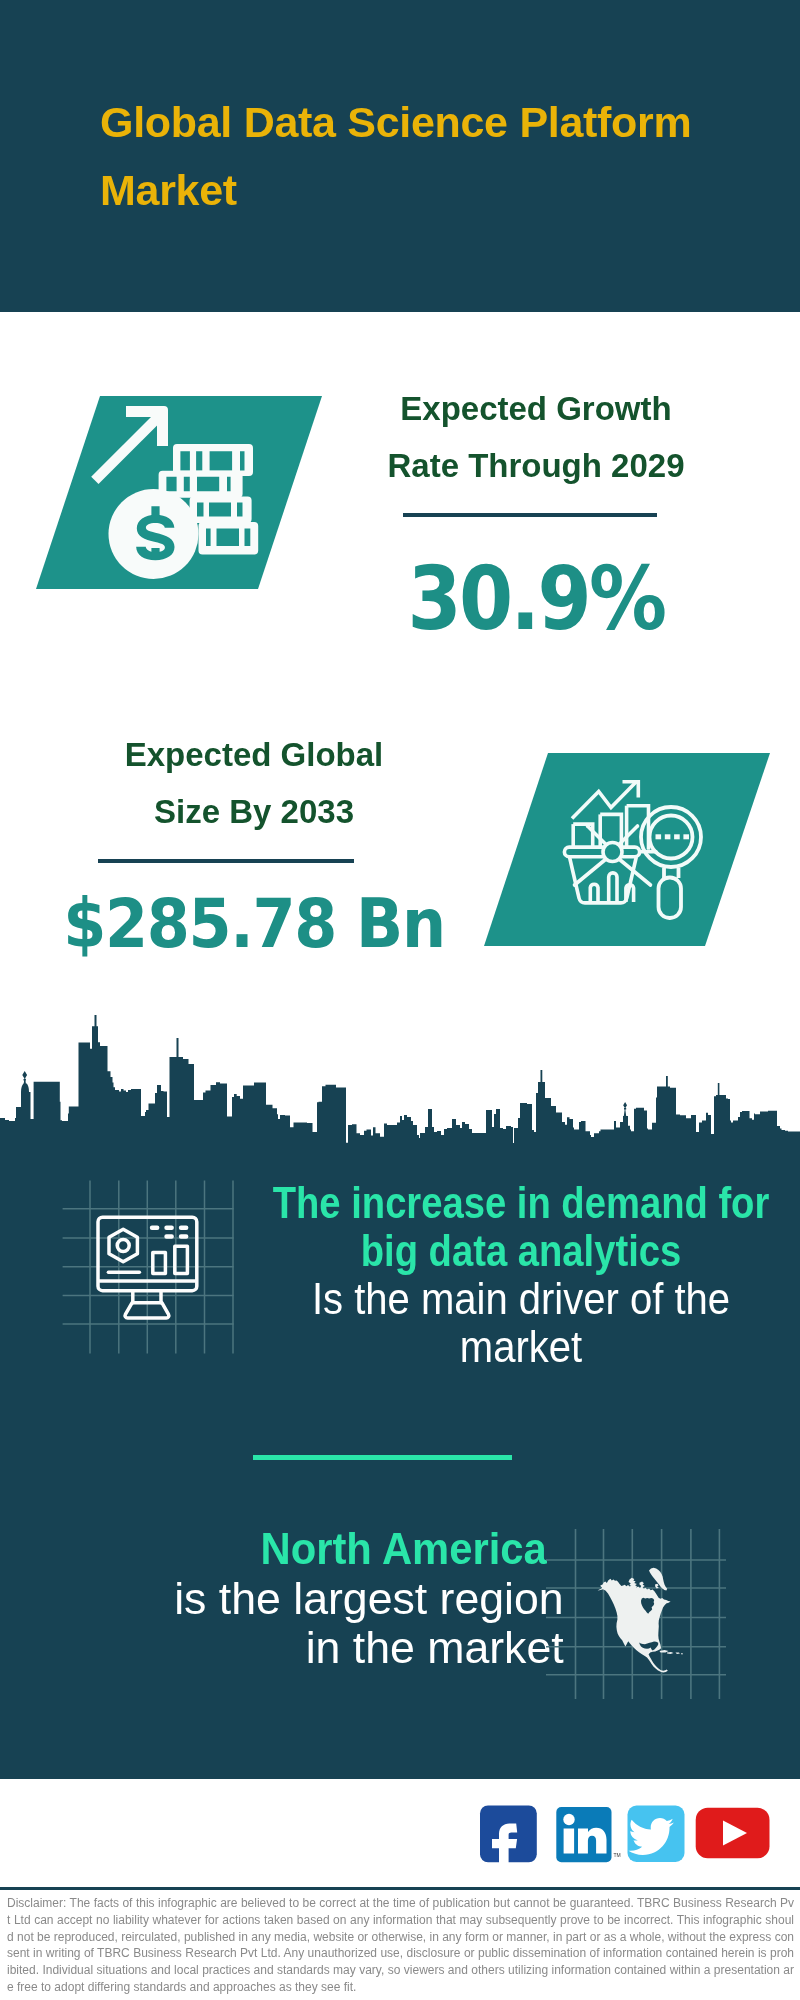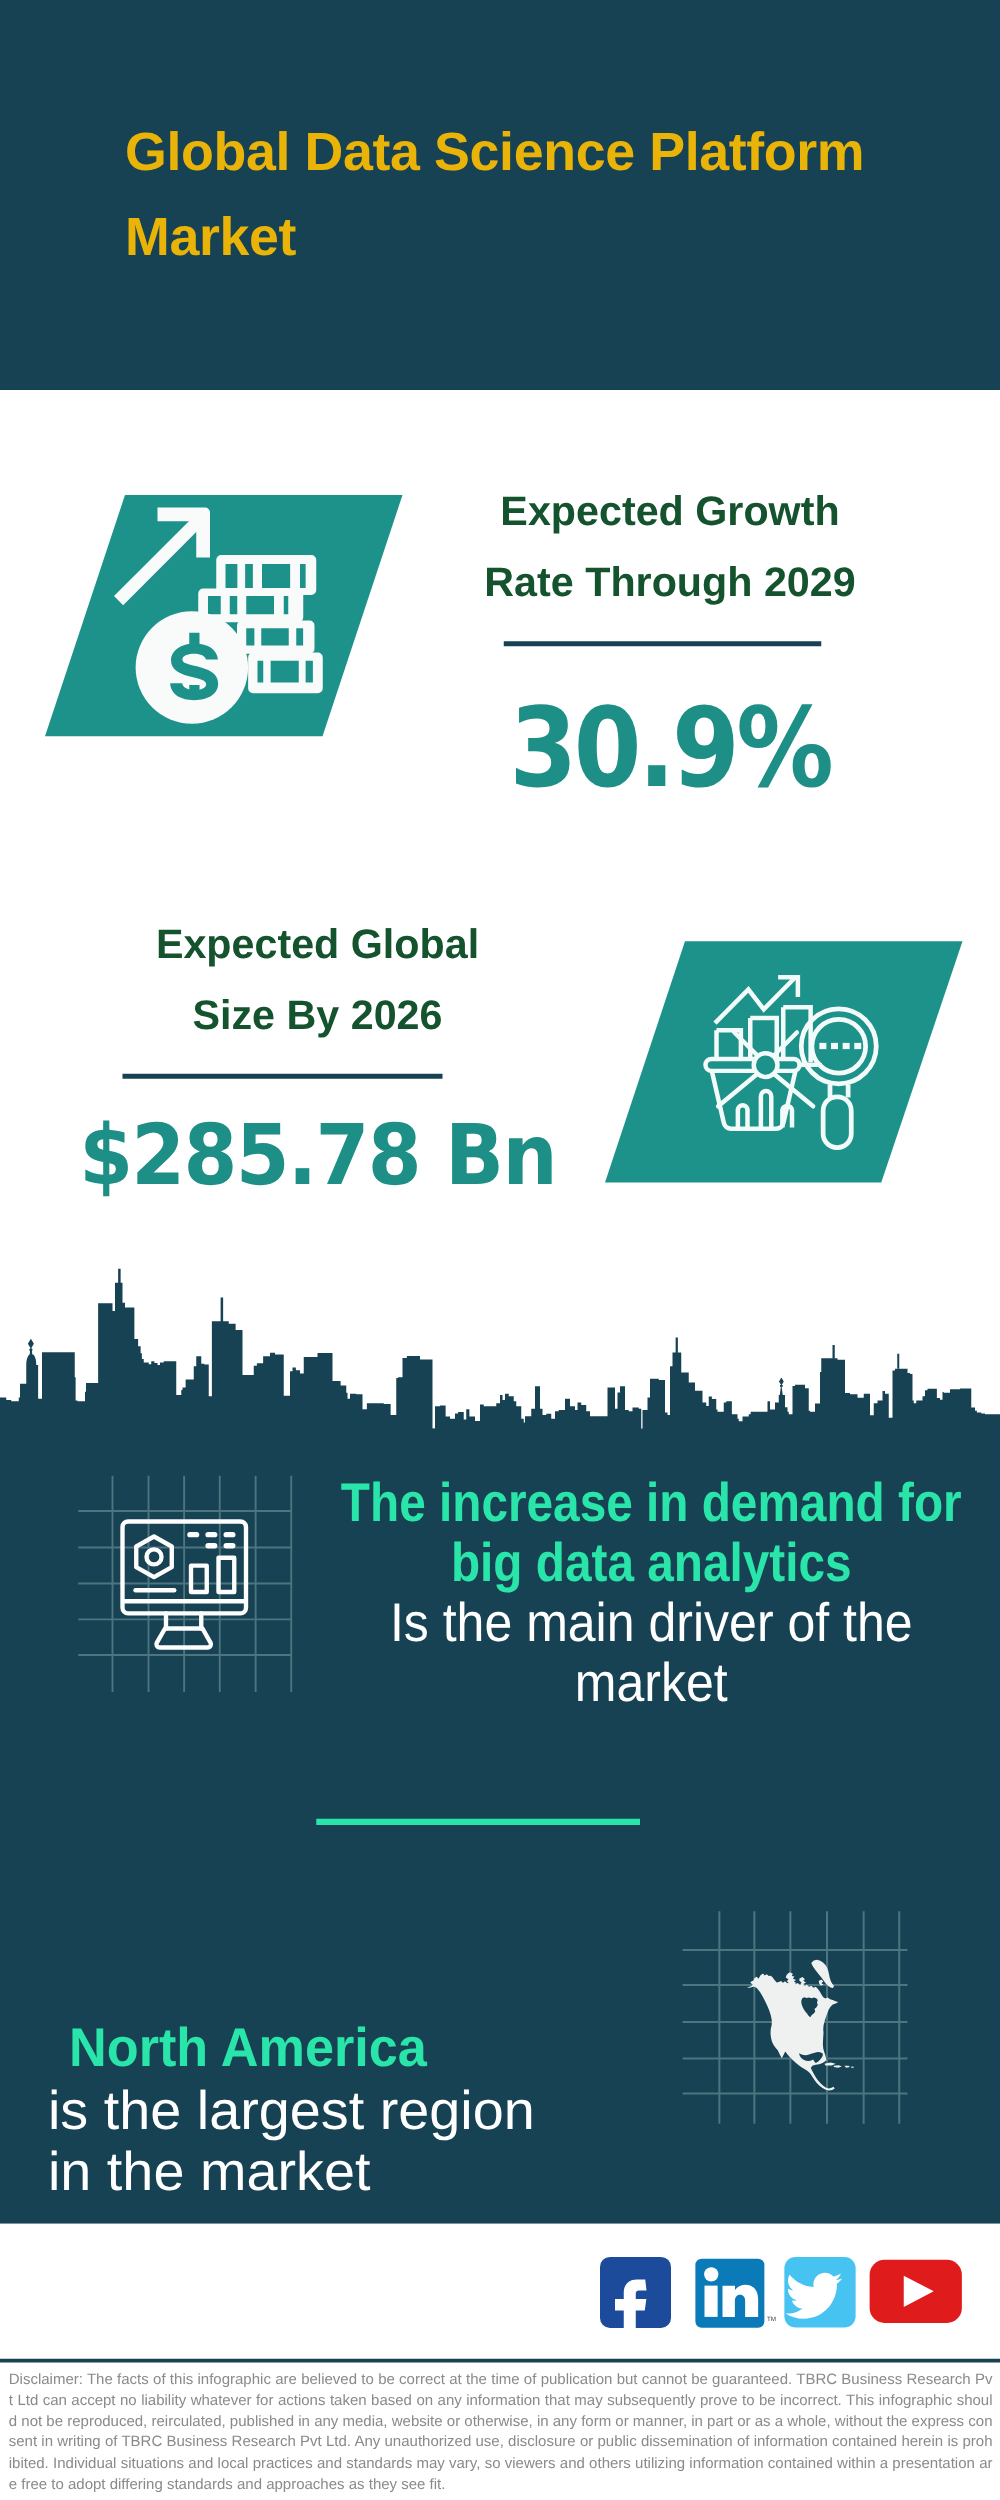--- a/index.html
+++ b/index.html
@@ -26,21 +26,21 @@
   .drv-txt{position:absolute;left:160px;top:1179px;width:722px;white-space:nowrap;text-align:center;font-size:43.5px;line-height:48px;}
   .accent{color:#2ae5a9;font-weight:bold;}
   .drv-txt .accent{transform:scaleX(0.878);}
   .na-txt .accent{transform:scaleX(0.96);}
   .white{font-weight:normal;}
   .drv-txt .white{transform:scaleX(0.92);}
   .na-txt .white{transform:scaleX(1.026);}
   .white{color:#ffffff;}
   .mid-rule{position:absolute;left:252.7px;top:1455px;width:259px;height:5px;background:#2ae5a9;}
 
-  .na-txt{position:absolute;left:45px;top:1615px;width:512px;text-align:left;font-size:43.5px;line-height:49.5px;white-space:nowrap;}
+  .na-txt{position:absolute;left:45px;top:1525px;width:512px;text-align:right;font-size:43.5px;line-height:49.5px;white-space:nowrap;}
 
   
   .foot{position:absolute;left:0;top:1779px;width:800px;height:221px;background:#ffffff;}
   
   .src{position:absolute;left:35px;top:1812px;color:#2e8b68;font-size:15.6px;line-height:18.5px;letter-spacing:0.3px;}
   .foot-rule2{position:absolute;left:0;top:1886.8px;width:800px;height:3px;background:#174253;}
   .disc{position:absolute;left:7px;top:1895px;width:787px;color:#8a8a8a;font-size:12px;line-height:16.8px;letter-spacing:0px;text-align:justify;word-break:break-all;}
 </style>
 </head>
 <body>
@@ -69,21 +69,21 @@
   </svg>
   <div class="blk1-txt">
     <div class="lbl"><span>Expected Growth</span><br>
       <span>Rate Through 2029</span></div>
     <div class="rule" style="width:254px;left:-6px"></div>
     <div class="big" style="font-size:88px;margin-top:30px;letter-spacing:-3px;transform:scaleX(0.885);transform-origin:center">30.9%</div>
   </div>
 
   <div class="blk2-txt">
     <div class="lbl"><span>Expected Global</span><br>
-      <span>Size By 2026</span></div>
+      <span>Size By 2033</span></div>
     <div class="rule" style="width:256px;left:-28px"></div>
     <div class="big" style="font-size:67px;margin-top:22px;letter-spacing:-1.5px;transform:scaleX(0.925);transform-origin:center">$285.78 Bn</div>
   </div>
   <svg width="300" height="210" viewBox="475 745 300 210" style="position:absolute;left:475px;top:745px;">
     <polygon points="548,753 770,753 705,946 484,946" fill="#1d928a"></polygon>
     <g fill="none" stroke="#f2fbf9" stroke-width="3.6" stroke-linejoin="miter">
       <path d="M626.6,805.7 h21.9 v44"></path>
       <path d="M626.6,805.7 v44"></path>
       <path d="M600.2,814.4 h21.2 v35"></path>
       <path d="M600.2,814.4 v35"></path>

